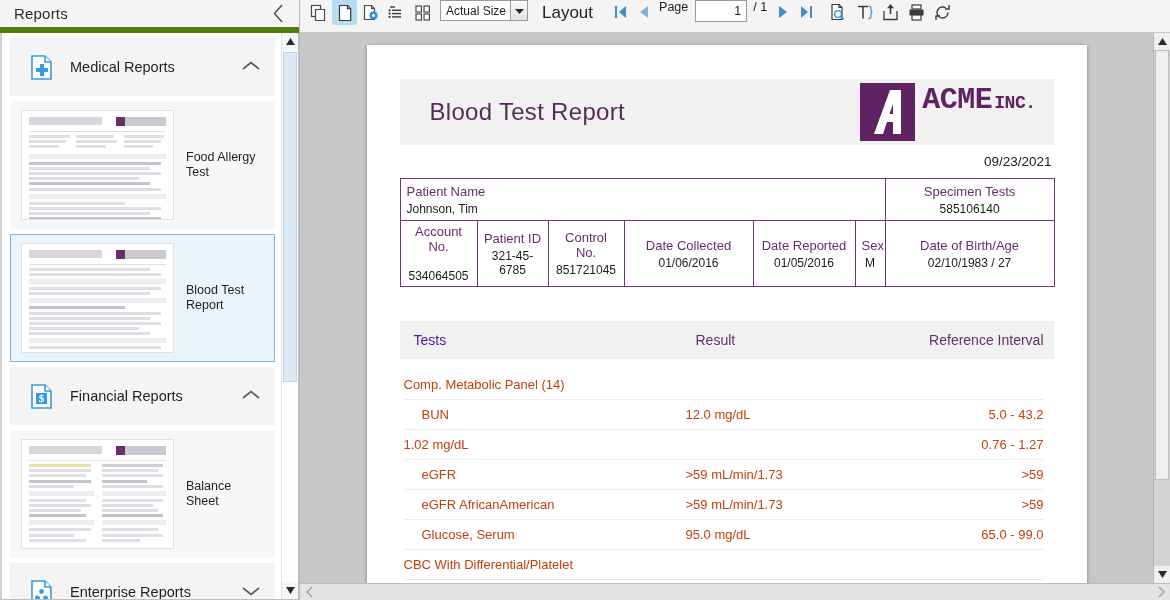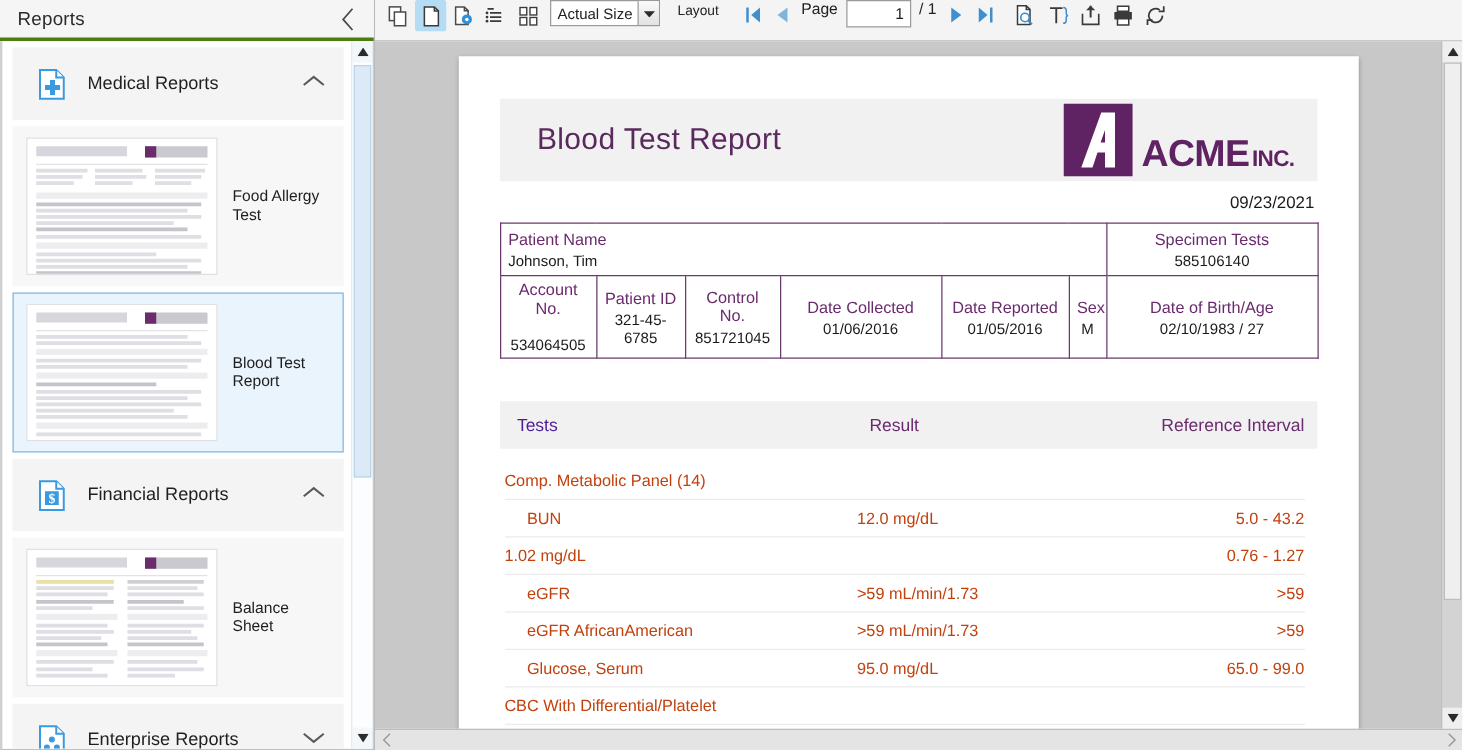--- a/index.html
+++ b/index.html
@@ -25,21 +25,21 @@
     background: #ffffff;
     border-right: 1px solid #b9b9b9;
     display: flex;
     flex-direction: column;
     flex: 0 0 300px;
   }
   .sidebar-header {
     height: 33px;
     flex: 0 0 33px;
     background: #f5f5f5;
-    border-bottom: 3px solid #4d7c0f;
+    border-bottom: 6px solid #4d7c0f;
     display: flex;
     align-items: center;
     padding: 0 10px 0 14px;
     position: relative;
   }
   .sidebar-title {
     font-size: 15px;
     color: #2b2b2b;
     letter-spacing: .2px;
   }
@@ -203,21 +203,21 @@
     cursor: pointer;
   }
   .zoom-arrow {
     position:absolute; right:0; top:0; bottom:0;
     width:17px;
     background: linear-gradient(#fafafa,#e2e2e2);
     border-left:1px solid #9a9a9a;
     display:flex; align-items:center; justify-content:center;
   }
   .layout-btn {
-    font-size: 11px; color:#222;
+    font-size: 17px; color:#222;
     padding: 3px 7px;
     margin-left: 6px;
     cursor: pointer;
     border-radius:2px;
   }
   .nav-btn {
     width: 22px; height: 24px;
     display:flex; align-items:center; justify-content:center;
     cursor: pointer;
   }
@@ -266,21 +266,21 @@
     height: 66px;
     display: flex;
     align-items: center;
     padding: 0 18px 0 30px;
   }
   .rep-title {
     font-size: 24px;
     color: #5a2a5e;
     letter-spacing: .3px;
   }
-  .rep-logo { margin-left: auto; display:flex; align-items:flex-end; }
+  .rep-logo { margin-left: auto; display:flex; align-items:flex-start;font-family:Liberation Mono, monospace; }
   .logo-mark {
     width: 55px; height: 58px;
     background: #5f2363;
     position: relative;
     overflow: hidden;
     flex: 0 0 55px;
   }
   .logo-text {
     font-size: 30px;
     color: #5f2363;

